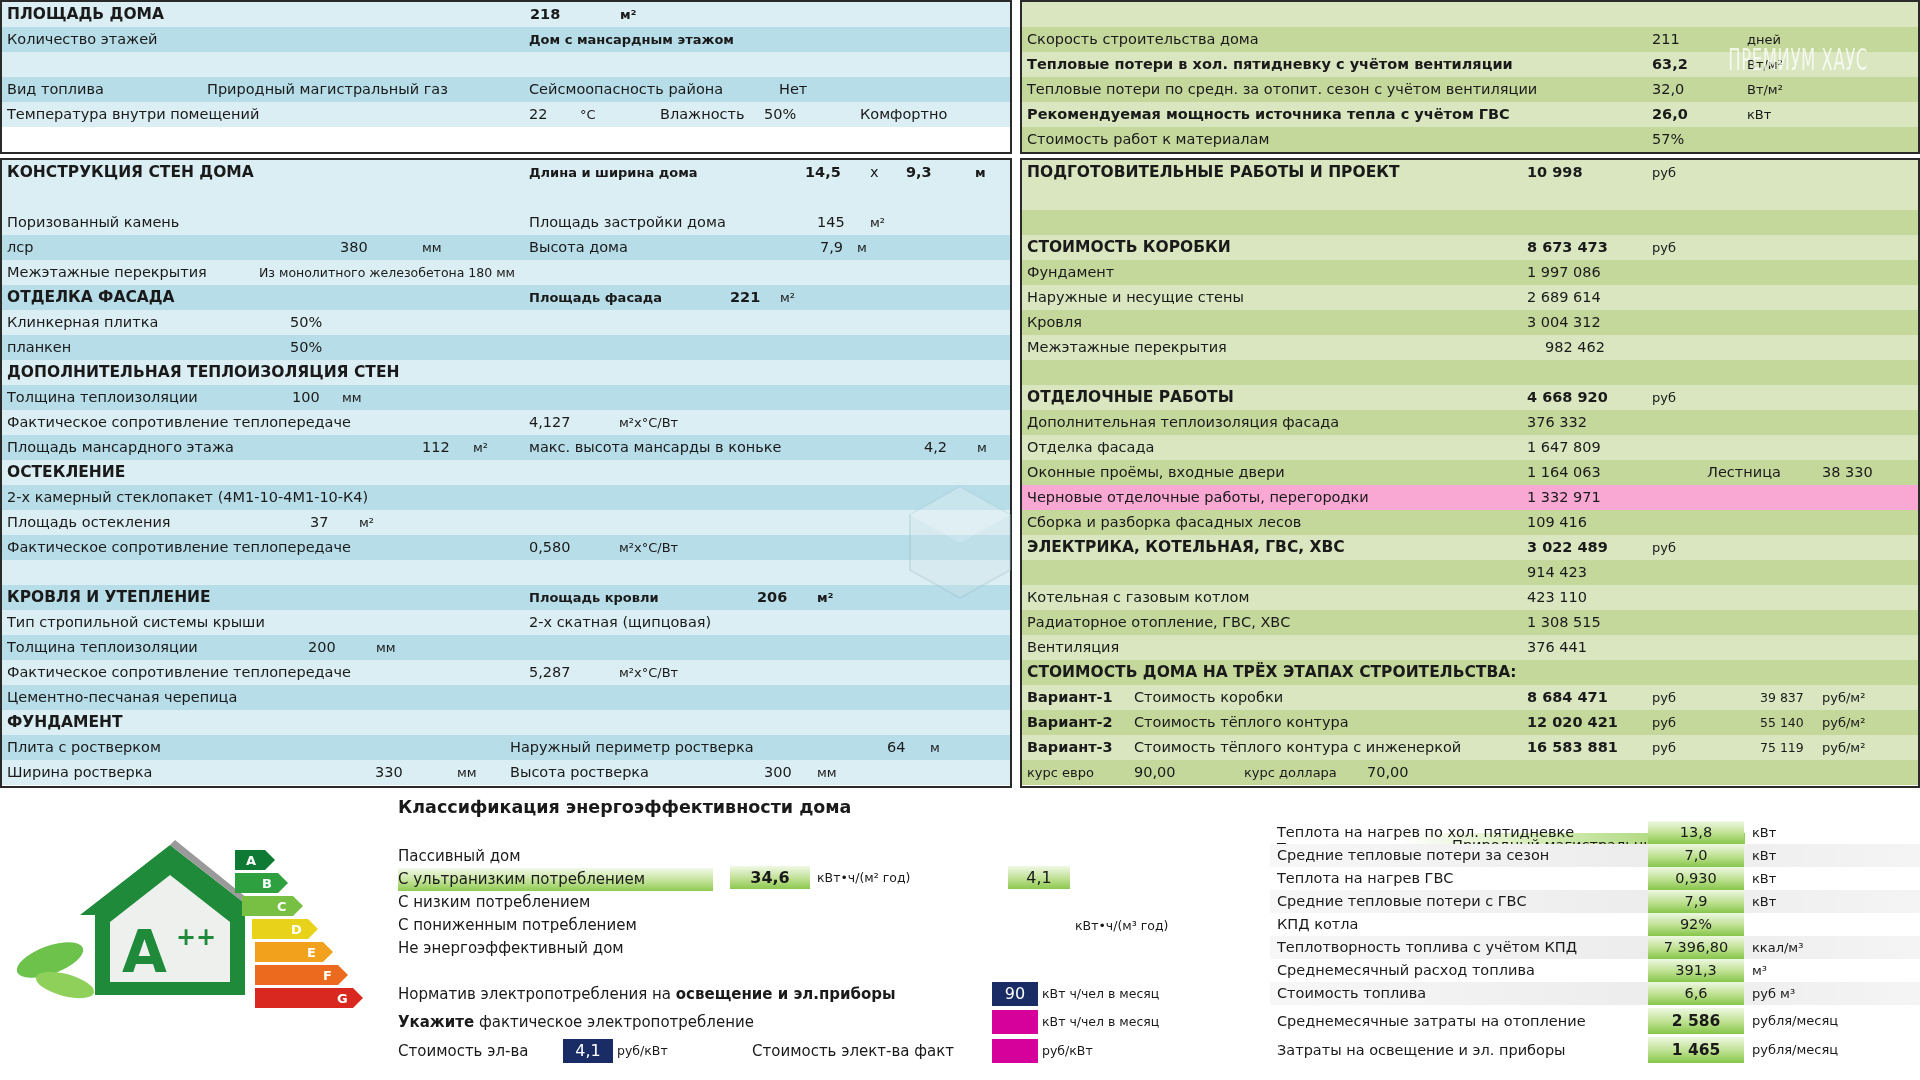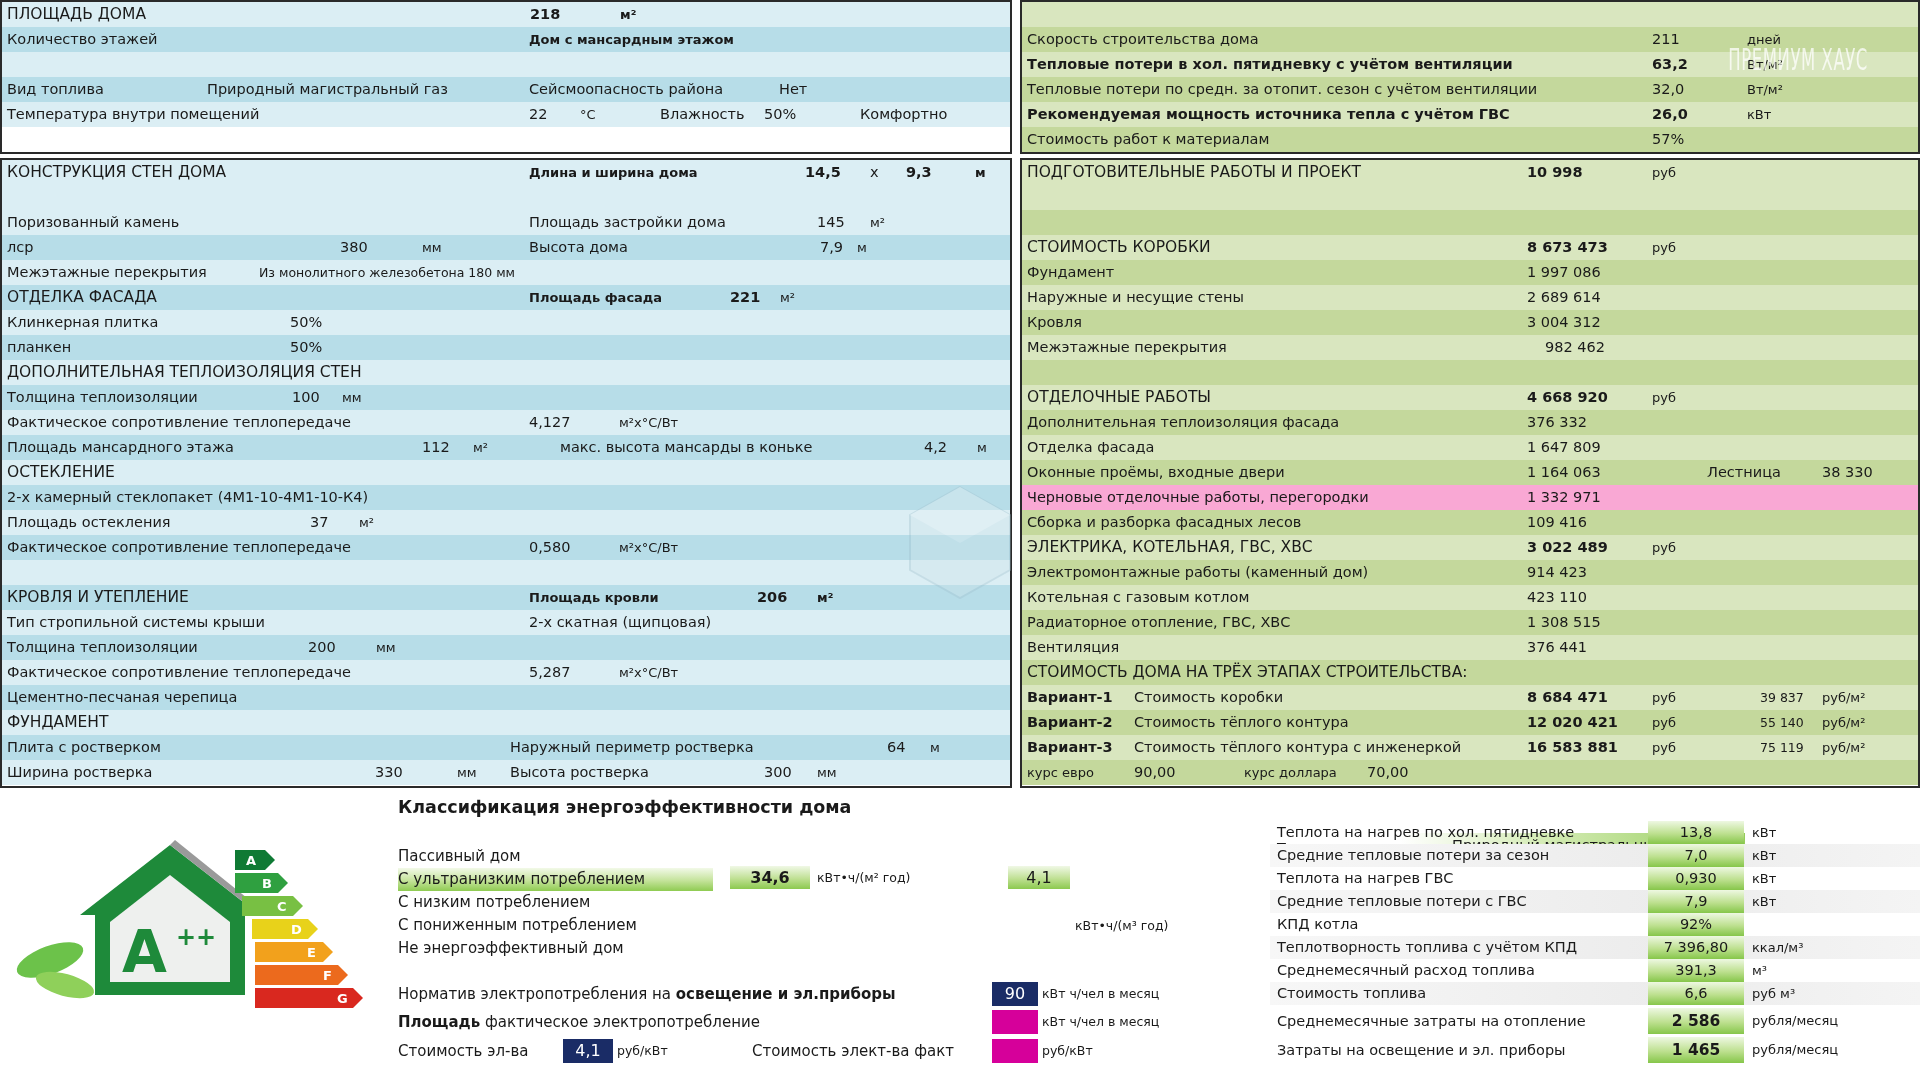--- a/index.html
+++ b/index.html
@@ -3,21 +3,21 @@
 <meta charset="utf-8">
 <style>
   * { box-sizing: border-box; margin: 0; padding: 0; }
   html, body { width: 1920px; height: 1080px; background: #ffffff; overflow: hidden; }
   body { font-family: "DejaVu Sans", sans-serif; font-size: 14.5px; color: #1a1a1a; position: relative; }
 
   .panel { position: absolute; border: 2px solid #2a2a2a; overflow: hidden; }
   .row { position: relative; height: 25px; line-height: 25px; white-space: nowrap; }
   .row > span { position: absolute; top: 0; }
   .b { font-weight: bold; }
-  .h { font-weight: normal; font-size: 15.5px; }
+  .h { font-weight: bold; font-size: 15.5px; }
   .small { font-size: 13px; }
   .sm2 { font-size: 12.5px; }
 
   
   .blue .row:nth-child(odd) { background: #dbeef4; }
   .blue .row:nth-child(even) { background: #b7dde8; }
   
   .green .row:nth-child(odd) { background: #d9e6bf; }
   .green .row:nth-child(even) { background: #c4d89c; }
 
@@ -157,21 +157,21 @@
   </div>
   <div class="row">
     <span style="left:5px">Фактическое сопротивление теплопередаче</span>
     <span style="left:527px">4,127</span>
     <span class="small" style="left:617px">м²x°C/Вт</span>
   </div>
   <div class="row">
     <span style="left:5px">Площадь мансардного этажа</span>
     <span style="left:420px">112</span>
     <span class="small" style="left:471px">м²</span>
-    <span style="left:558px">макс. высота мансарды в коньке</span>
+    <span style="left:527px">макс. высота мансарды в коньке</span>
     <span style="left:922px">4,2</span>
     <span class="small" style="left:975px">м</span>
   </div>
   <div class="row">
     <span class="h" style="left:5px">ОСТЕКЛЕНИЕ</span>
   </div>
   <div class="row">
     <span style="left:5px">2-х камерный стеклопакет (4М1-10-4М1-10-К4)</span>
   </div>
   <div class="row">
@@ -288,21 +288,20 @@
   <div class="row" style="background:#c4d89c">
     <span style="left:5px">Сборка и разборка фасадных лесов</span>
     <span style="left:505px">109 416</span>
   </div>
   <div class="row" style="background:#d9e6bf">
     <span class="h" style="left:5px">ЭЛЕКТРИКА, КОТЕЛЬНАЯ, ГВС, ХВС</span>
     <span class="b" style="left:505px">3 022 489</span>
     <span class="small" style="left:630px">руб</span>
   </div>
   <div class="row" style="background:#c4d89c">
-    <span style="left:5px">Электромонтажные работы (каменный дом)</span>
     <span style="left:505px">914 423</span>
   </div>
   <div class="row" style="background:#d9e6bf">
     <span style="left:5px">Котельная с газовым котлом</span>
     <span style="left:505px">423 110</span>
   </div>
   <div class="row" style="background:#c4d89c">
     <span style="left:5px">Радиаторное отопление, ГВС, ХВС</span>
     <span style="left:505px">1 308 515</span>
   </div>
@@ -383,21 +382,21 @@
 <div class="gbox" style="left:1008px; top:866px; width:62px; font-size:16px;">4,1</div>
 <div class="unit" style="left:1075px; top:866px;margin-top:48px;">кВт•ч/(м³ год)</div>
 
 <div class="norm" style="top:982px">
   <span>Норматив электропотребления на </span><b>освещение и эл.приборы</b>
 </div>
 <div class="navy" style="left:992px; top:982px; width:46px;">90</div>
 <div class="unit" style="left:1042px; top:982px; height:24px; line-height:24px;">кВт ч/чел в месяц</div>
 
 <div class="norm" style="top:1010px">
-  <b>Площадь</b><span> фактическое электропотребление</span>
+  <b>Укажите</b><span> фактическое электропотребление</span>
 </div>
 <div class="magenta" style="left:992px; top:1010px; width:46px;"></div>
 <div class="unit" style="left:1042px; top:1010px; height:24px; line-height:24px;">кВт ч/чел в месяц</div>
 
 <div class="norm" style="top:1039px">Стоимость эл-ва</div>
 <div class="navy" style="left:563px; top:1039px; width:50px;">4,1</div>
 <div class="unit" style="left:617px; top:1039px; height:24px; line-height:24px;">руб/кВт</div>
 <div class="norm" style="left:752px; top:1039px;">Стоимость элект-ва факт</div>
 <div class="magenta" style="left:992px; top:1039px; width:46px;"></div>
 <div class="unit" style="left:1042px; top:1039px; height:24px; line-height:24px;">руб/кВт</div>

